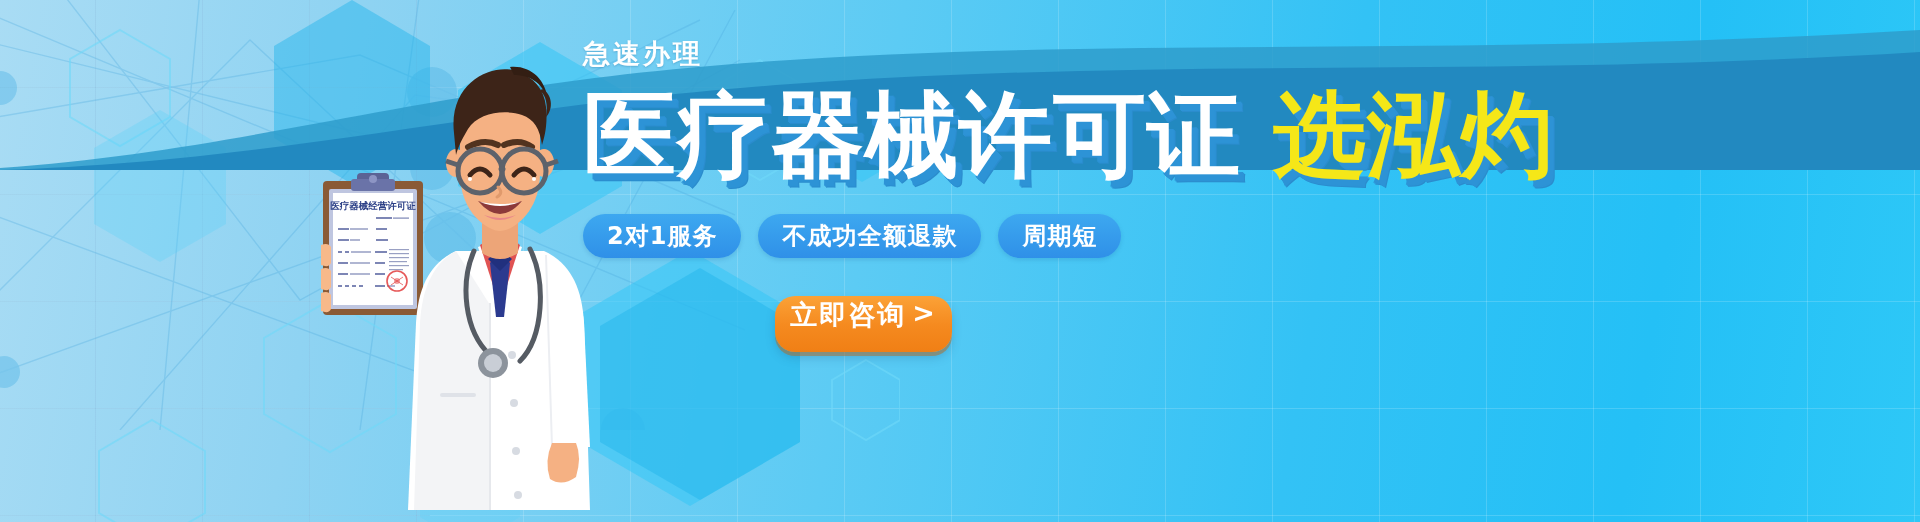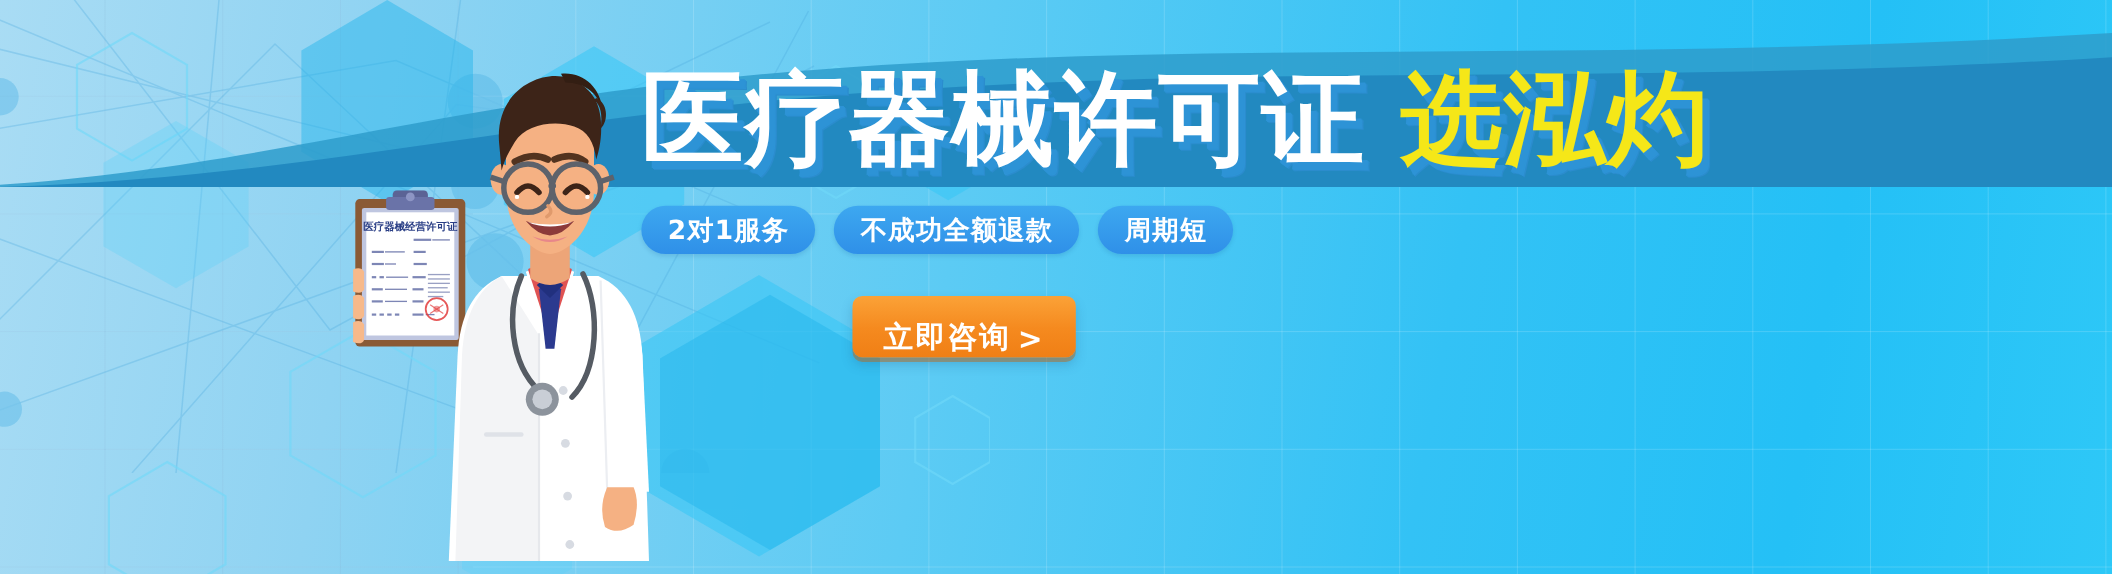--- a/index.html
+++ b/index.html
@@ -65,24 +65,24 @@
     display:flex;align-items:center;justify-content:center;
     background:linear-gradient(180deg,#3da8f0 0%,#2f90e8 100%);
     color:#ffffff;font-size:24px;font-weight:700;letter-spacing:1px;
     box-shadow:0 2px 4px rgba(20,90,150,.18);
     white-space:nowrap;
   }
 
   
   .cta-wrap{margin-top:38px;padding-left:192px;}
   .cta{
-    width:203px;height:56px;border-radius:9px;border:none;
+    width:177px;height:56px;border-radius:20px;border:none;
     background:linear-gradient(180deg,#fba237 0%,#f58a1f 52%,#f07f15 100%);
     color:#ffffff;font-size:27px;font-weight:700;letter-spacing:2px;
-    display:flex;align-items:flex-end;justify-content:center;gap:6px;
+    display:flex;align-items:flex-start;justify-content:center;gap:6px;
     box-shadow:0 4px 0 rgba(198,100,10,.45),0 6px 10px rgba(30,90,140,.25);
     cursor:pointer;font-family:inherit;
   }
 
   
   .illus{position:absolute;left:316px;top:55px;width:320px;height:467px;}
   .clip{position:absolute;left:5px;top:118px;width:104px;height:145px;}
   .doctor{position:absolute;left:78px;top:0;width:230px;height:467px;}
 </style>
 </head>
@@ -274,20 +274,21 @@
       <path d="M104 132 q6 6 -1 10" stroke="#e09a6c" stroke-width="3" fill="none" stroke-linecap="round"></path>
 
       <path d="M84 146 q22 26 44 0 q-22 8 -44 0 z" fill="#8c3a3a"></path>
       <path d="M86 147 q20 8 40 0 q-20 4 -40 0z" fill="#ffffff"></path>
       <path d="M90 160 q16 10 32 0 q-16 6 -32 0z" fill="#e8878a"></path>
     </svg>
   </div>
 
   <div class="copy">
 
+    <div class="eyebrow">急速办理</div>
 
     <div class="headline">
       <span class="hl-white">医疗器械许可证</span><span class="hl-yellow">选泓灼</span>
     </div>
 
     <div class="pills">
       <div class="pill">2对1服务</div>
       <div class="pill">不成功全额退款</div>
       <div class="pill">周期短</div>
     </div>

